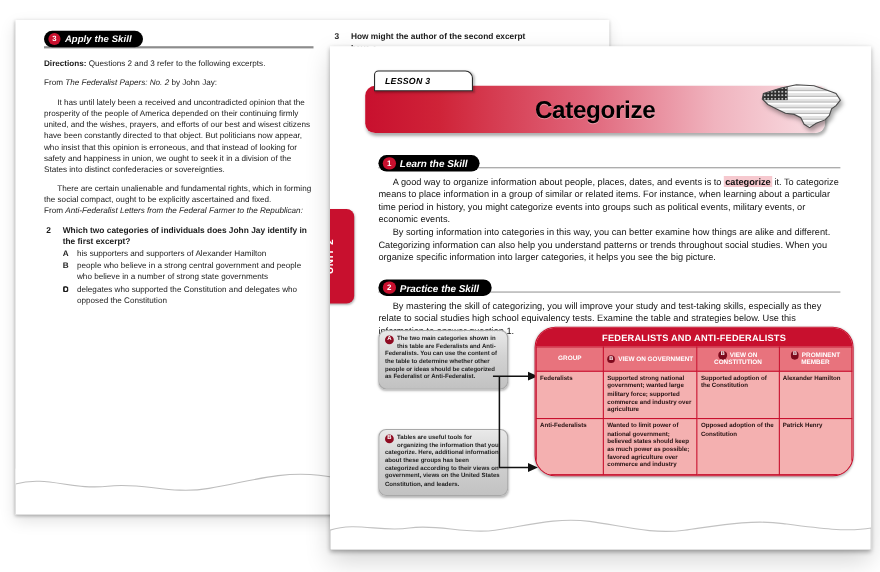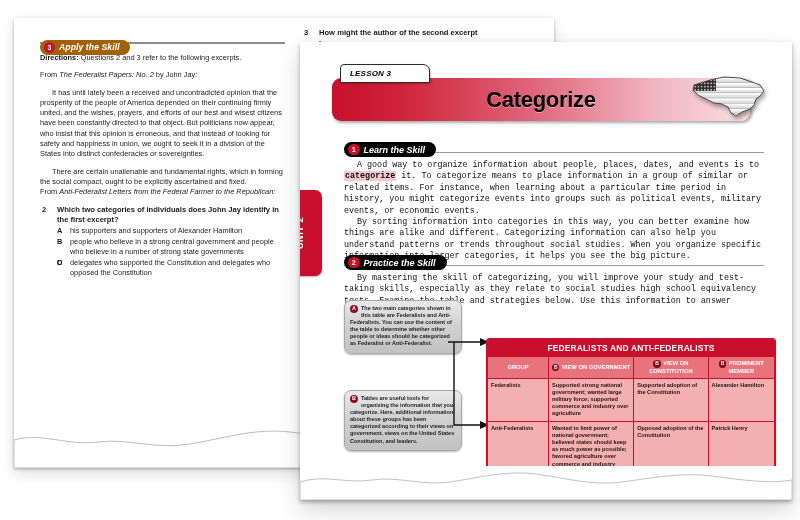--- a/index.html
+++ b/index.html
@@ -26,22 +26,22 @@
   .bp-inner{position:absolute;left:0;top:0;width:540px;height:450px;}
 
   .col{position:absolute;top:10px;font-size:7.4px;line-height:10.3px;color:#1a1a1a;}
   .col-left{left:26px;width:245px;}
   .col-mid{left:288px;width:240px;}
 
   
   .skillbar{position:relative;height:17px;margin-bottom:8px;}
   .skillbar .pill{
     display:inline-flex;align-items:center;gap:4px;
-    background:#a16207;color:#fff;border-radius:9px;height:15px;
-    padding:0 10px 0 4px;position:relative;z-index:2;margin-top:12px;
+    background:#000000;color:#fff;border-radius:9px;height:15px;
+    padding:0 10px 0 4px;position:relative;z-index:2;
   }
   .skillbar .num{
     width:11px;height:11px;border-radius:50%;background:#c8102e;color:#fff;
     font-size:7px;font-weight:bold;display:flex;align-items:center;justify-content:center;
     line-height:1;
   }
   .skillbar .ptxt{
     font-style:italic;font-weight:bold;font-size:8.6px;letter-spacing:.1px;white-space:nowrap;
   }
   .skillbar .rule{
@@ -117,21 +117,21 @@
     border-radius:9px;height:15px;padding:0 11px 0 4px;position:relative;z-index:2;
   }
   .fskill .num{
     width:11.5px;height:11.5px;border-radius:50%;background:#c8102e;color:#fff;
     font-size:7.2px;font-weight:bold;display:flex;align-items:center;justify-content:center;line-height:1;
   }
   .fskill .ptxt{font-style:italic;font-weight:bold;font-size:9px;white-space:nowrap;}
   .fskill .rule{position:absolute;left:0;right:0;bottom:1px;height:1.5px;background:#9a9a9a;z-index:1;}
 
   .fbody{position:absolute;left:44px;top:118px;width:420px;}
-  .fp{margin:0;font-family:Liberation Mono, monospace;font-size:8.4px;line-height:11.4px;color:#111;text-indent:13px;}
+  .fp{margin:0;font-family:Liberation Sans, sans-serif;font-size:8.4px;line-height:11.4px;color:#111;text-indent:13px;}
   .hl{background:#f6c9cf;font-weight:bold;padding:0 1px;}
 
   
   .practice{position:absolute;left:44px;top:255px;width:430px;}
 
   .callout{
     position:absolute;width:106px;
     background:linear-gradient(180deg,#e9e9e9 0%,#d2d2d2 45%,#c2c2c2 100%);
     border:0.8px solid #a8a8a8;border-radius:7px;
     box-shadow:0 1px 2px rgba(0,0,0,.28);
@@ -142,22 +142,22 @@
     float:left;width:8px;height:8px;border-radius:50%;background:#8f0b22;color:#fff;
     font-size:5.4px;display:flex;align-items:center;justify-content:center;
     margin:0 3px 0 0;font-weight:bold;
   }
   #callout-a{left:0;top:3px;}
   #callout-b{left:0;top:93px;}
 
   
   .tbl{
     position:absolute;left:142px;top:0;width:288px;
-    border:1.6px solid #c8102e;border-radius:3px;overflow:hidden;
-    box-shadow:0 1px 2px rgba(0,0,0,.25);background:#f4b8b8;margin-top:41px;
+    border:1.6px solid #c8102e;border-radius:19px;overflow:hidden;
+    box-shadow:0 1px 2px rgba(0,0,0,.25);background:#f4b8b8;
   }
   .tbl .ttitle{
     background:#c8102e;color:#fff;text-align:center;font-size:8.4px;font-weight:bold;
     letter-spacing:.2px;padding:3.5px 0 3.5px 0;
   }
   table{border-collapse:collapse;width:100%;table-layout:fixed;}
   th{
     background:#e8737d;color:#fff;font-size:5.8px;font-weight:bold;text-align:center;
     border:0.8px solid #c8102e;padding:3px 2px;line-height:7px;vertical-align:middle;
   }

